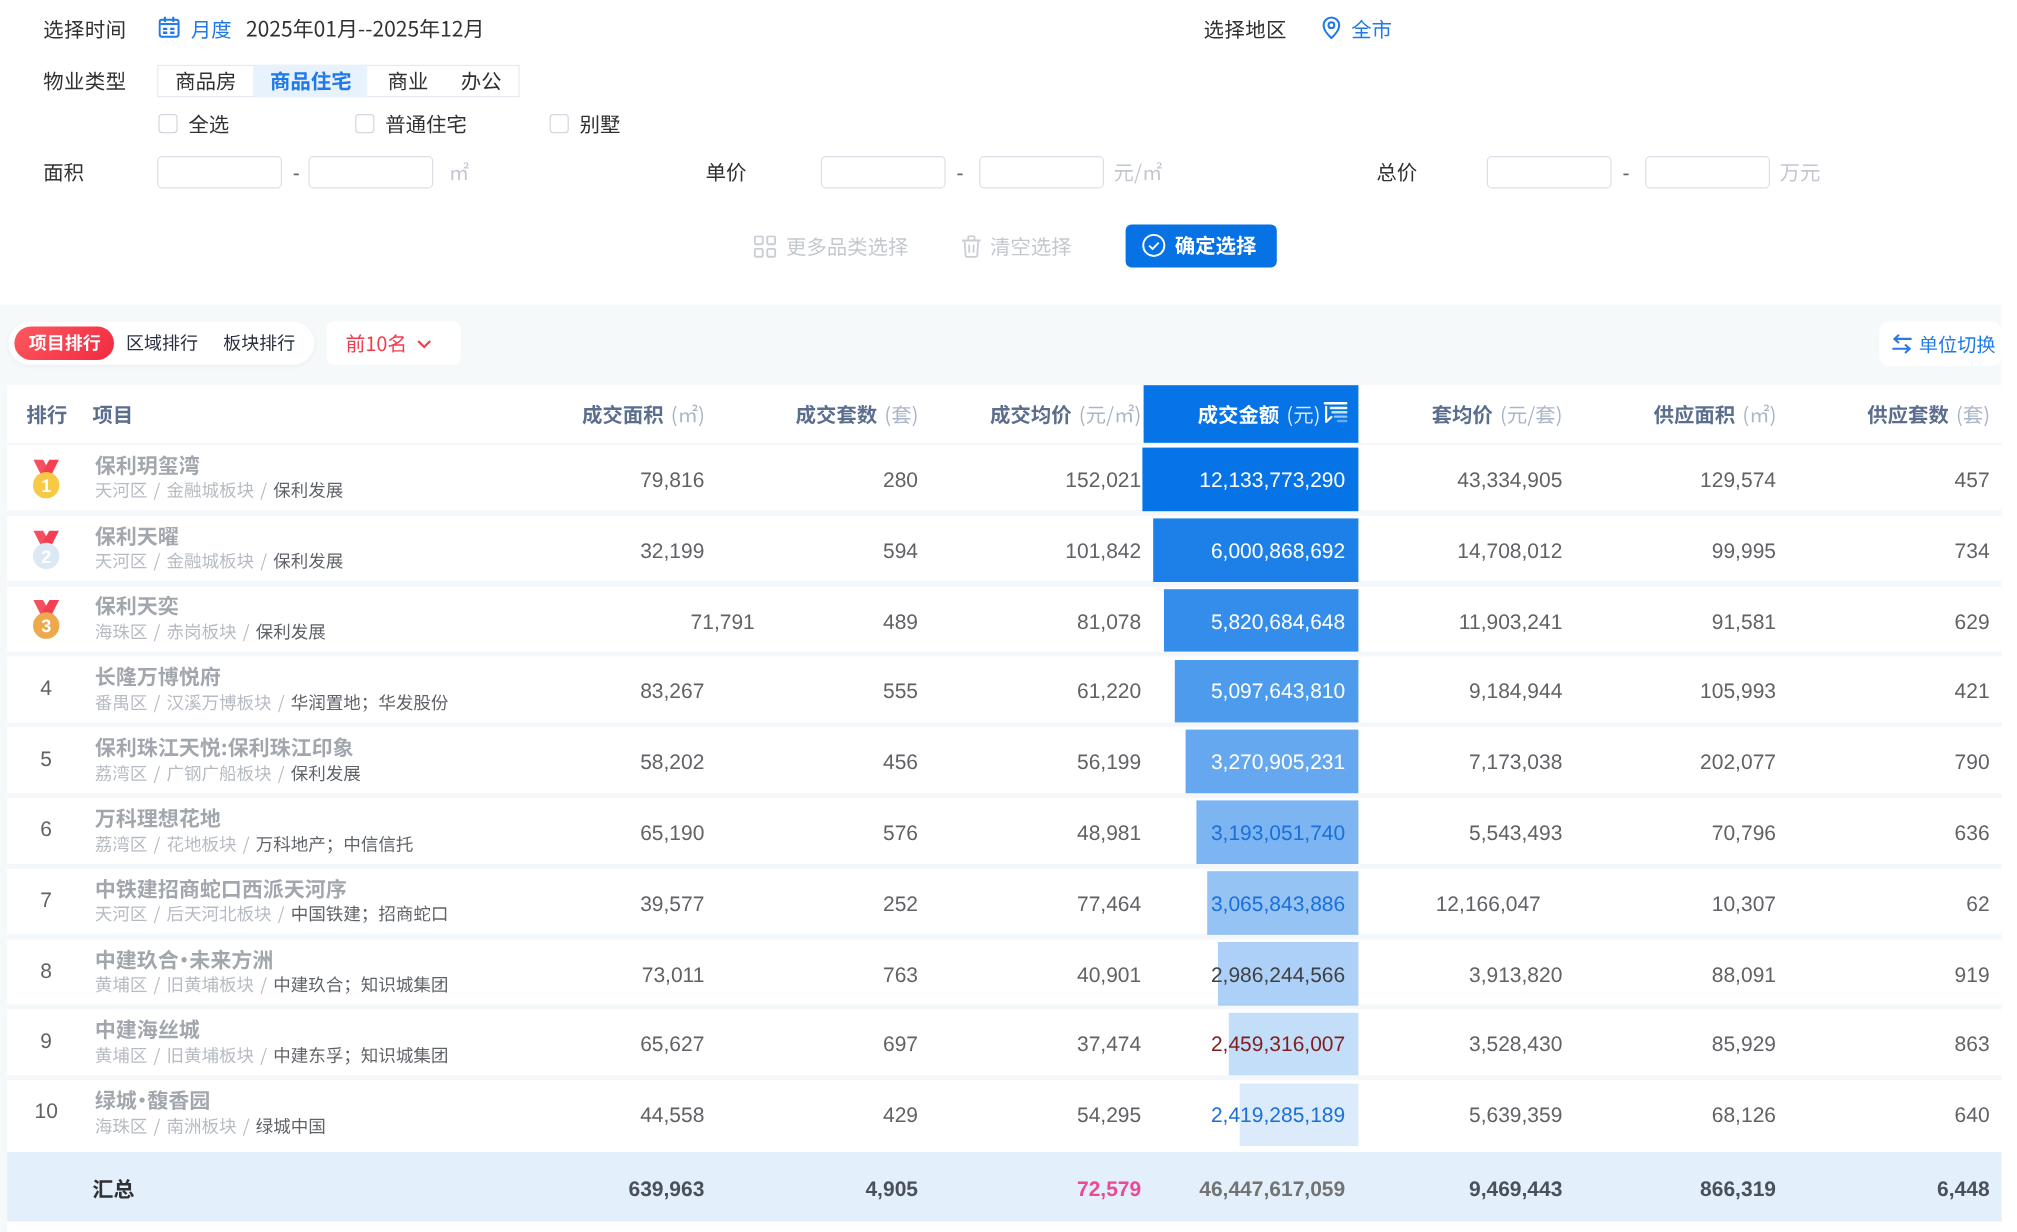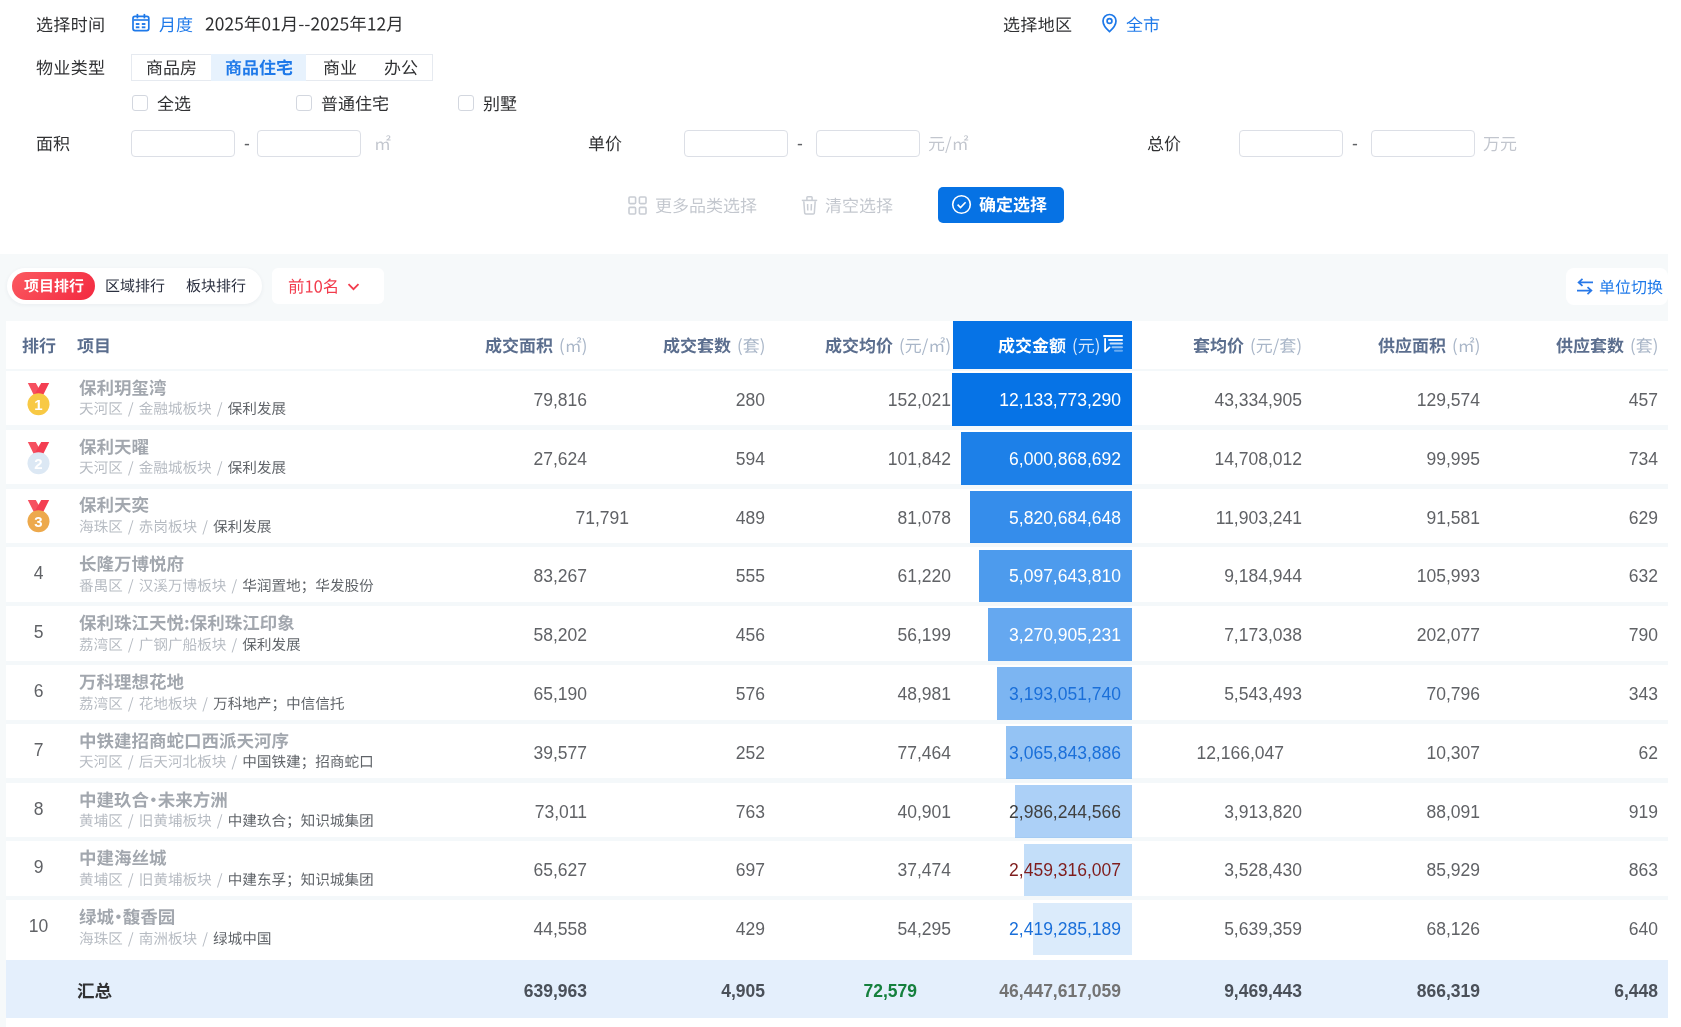--- a/index.html
+++ b/index.html
@@ -816,21 +816,21 @@
           </g>
           <g fill="#5f6368">
             <use href="#g93" x="10184.0"></use>
             <use href="#g94" x="11184.0"></use>
             <use href="#g95" x="12184.0"></use>
             <use href="#g96" x="13184.0"></use>
           </g>
         </g>
       </svg>
     </div>
-    <div class="num" style="right:1094.0px;top:448.6px">27,624</div>
+    <div class="num" style="right:1094.0px;top:448.6px">32,199</div>
     <div class="num" style="right:916.0px;top:448.6px">594</div>
     <div class="num" style="right:730.0px;top:448.6px">101,842</div>
     <div class="num" style="right:379.0px;top:448.6px">14,708,012</div>
     <div class="num" style="right:201.0px;top:448.6px">99,995</div>
     <div class="num" style="right:23.0px;top:448.6px">734</div>
     <div class="abs" style="left:961.0px;top:431.8px;width:171.0px;height:52.8px;background:#0673e6;opacity:0.905"></div>
     <div class="num" style="right:560.0px;top:448.6px;color:#fff">6,000,868,692</div>
     <div class="abs" style="left:6px;top:488.5px;width:1662px;height:54.6px;background:#fff"></div>
     <svg class="abs" style="left:26px;top:500px" width="25" height="33" viewBox="0 0 25 33">
       <path d="M1.8 0 L9.8 0 L17.6 13.6 L10.4 17.2 Z" fill="#f65060"></path>
@@ -925,21 +925,21 @@
             <use href="#g120" x="19184.0"></use>
           </g>
         </g>
       </svg>
     </div>
     <div class="num" style="right:1094.0px;top:566.3px">83,267</div>
     <div class="num" style="right:916.0px;top:566.3px">555</div>
     <div class="num" style="right:730.0px;top:566.3px">61,220</div>
     <div class="num" style="right:379.0px;top:566.3px">9,184,944</div>
     <div class="num" style="right:201.0px;top:566.3px">105,993</div>
-    <div class="num" style="right:23.0px;top:566.3px">632</div>
+    <div class="num" style="right:23.0px;top:566.3px">421</div>
     <div class="abs" style="left:979.0px;top:549.5px;width:153.0px;height:52.8px;background:#0673e6;opacity:0.715"></div>
     <div class="num" style="right:560.0px;top:566.3px;color:#fff">5,097,643,810</div>
     <div class="abs" style="left:6px;top:606.1px;width:1662px;height:54.6px;background:#fff"></div>
     <div class="num" style="left:26px;top:622.1px;width:25px;text-align:center">5</div>
     <div style="position:absolute;left:79.0px;top:614.0px">
       <svg width="215.7" height="19.6" style="display:block;overflow:visible">
         <g transform="translate(0,15.40) scale(0.01750,-0.01750)">
           <g fill="#a2a7ae">
             <use href="#g82" x="0.0"></use>
             <use href="#g83" x="1000.0"></use>
@@ -1033,21 +1033,21 @@
             <use href="#g141" x="17184.0"></use>
           </g>
         </g>
       </svg>
     </div>
     <div class="num" style="right:1094.0px;top:684.0px">65,190</div>
     <div class="num" style="right:916.0px;top:684.0px">576</div>
     <div class="num" style="right:730.0px;top:684.0px">48,981</div>
     <div class="num" style="right:379.0px;top:684.0px">5,543,493</div>
     <div class="num" style="right:201.0px;top:684.0px">70,796</div>
-    <div class="num" style="right:23.0px;top:684.0px">343</div>
+    <div class="num" style="right:23.0px;top:684.0px">636</div>
     <div class="abs" style="left:997.0px;top:667.2px;width:135.0px;height:52.8px;background:#0673e6;opacity:0.525"></div>
     <div class="num" style="right:560.0px;top:684.0px;color:#1a6fd9">3,193,051,740</div>
     <div class="abs" style="left:6px;top:723.8px;width:1662px;height:54.6px;background:#fff"></div>
     <div class="num" style="left:26px;top:739.8px;width:25px;text-align:center">7</div>
     <div style="position:absolute;left:79.0px;top:731.7px">
       <svg width="210.0" height="19.6" style="display:block;overflow:visible">
         <g transform="translate(0,15.40) scale(0.01750,-0.01750)">
           <g fill="#a2a7ae">
             <use href="#g142" x="0.0"></use>
             <use href="#g143" x="1000.0"></use>
@@ -1266,17 +1266,17 @@
         <g transform="translate(0,15.40) scale(0.01750,-0.01750)">
           <g fill="#303133">
             <use href="#g188" x="0.0"></use>
             <use href="#g189" x="1000.0"></use>
           </g>
         </g>
       </svg>
     </div>
     <div class="num" style="right:1094.0px;top:980.5px;font-weight:bold;color:#4a5059">639,963</div>
     <div class="num" style="right:916.0px;top:980.5px;font-weight:bold;color:#4a5059">4,905</div>
-    <div class="num" style="right:764px;top:980.5px;font-weight:bold;color:#15803d">72,579</div>
+    <div class="num" style="right:730.0px;top:980.5px;font-weight:bold;color:#ec4899">72,579</div>
     <div class="num" style="right:560.0px;top:980.5px;font-weight:bold;color:#737373">46,447,617,059</div>
     <div class="num" style="right:379.0px;top:980.5px;font-weight:bold;color:#4a5059">9,469,443</div>
     <div class="num" style="right:201.0px;top:980.5px;font-weight:bold;color:#4a5059">866,319</div>
     <div class="num" style="right:23.0px;top:980.5px;font-weight:bold;color:#4a5059">6,448</div>
   </div>
 </body></html>

